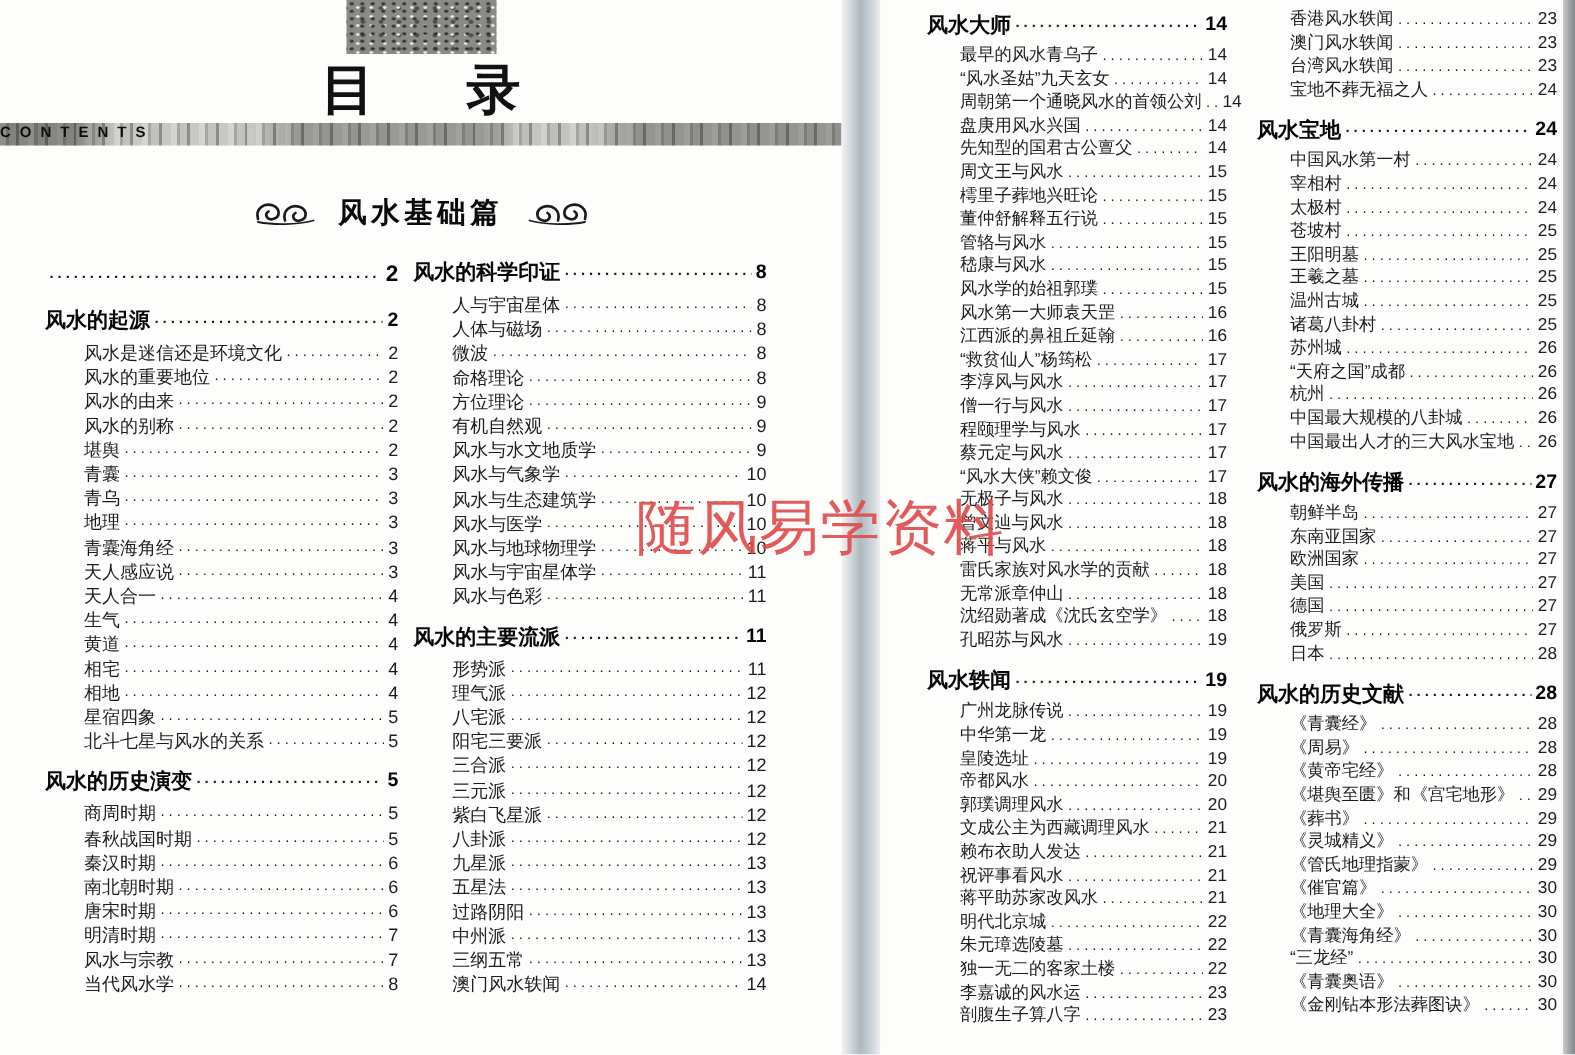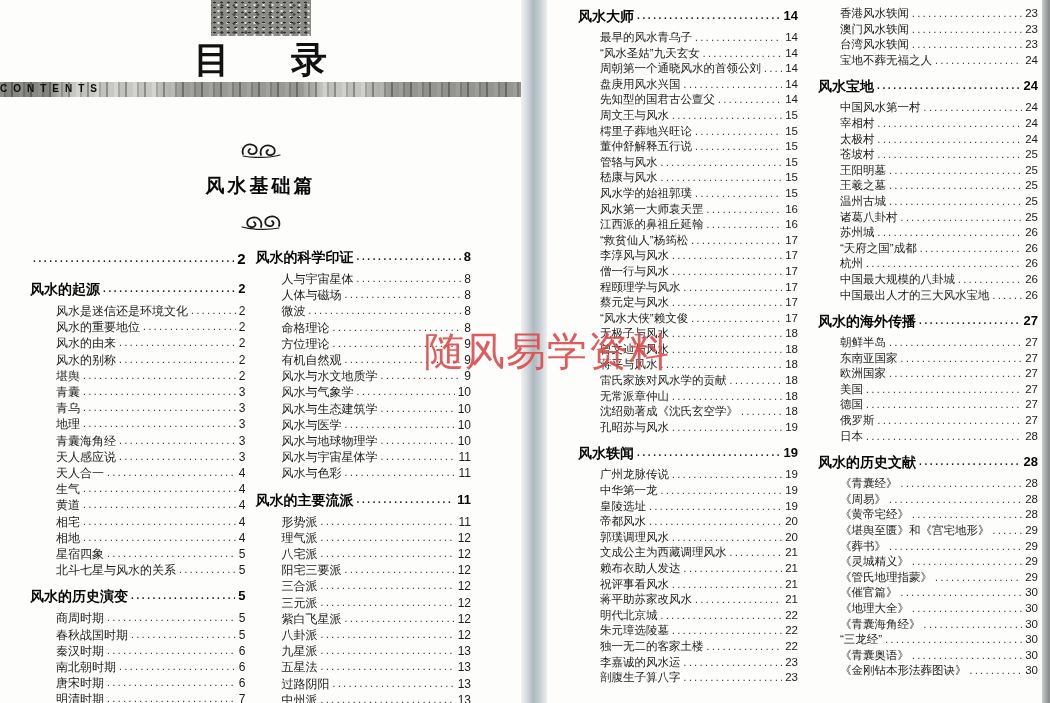--- a/index.html
+++ b/index.html
@@ -4,21 +4,21 @@
 <style>
   html,body{margin:0;padding:0;}
   body{
     width:1050px;height:703px;overflow:hidden;
     font-family:"Liberation Sans","DejaVu Sans",sans-serif;
     background:#ffffff;color:#161616;
   }
   .spread{position:relative;width:1050px;height:703px;display:flex;background:#fff;}
 
   
-  .page-left{width:521px;height:703px;background:#fdfdfc;position:relative;overflow:hidden;}
+  .page-left{width:561px;height:703px;background:#fdfdfc;position:relative;overflow:hidden;}
   .gutter{width:26px;height:703px;flex:0 0 26px;
     background:linear-gradient(to right,#f2f2f1 0%,#d4dbdf 22%,#aeb9c0 48%,#c2ccd1 70%,#eceeef 100%);}
   .page-right{flex:1;height:703px;background:#fdfdfc;position:relative;overflow:hidden;}
   .edge-strip{position:absolute;top:0;right:0;width:8px;height:703px;
     background:linear-gradient(to right,#c9cccd,#9a9ea1 60%,#84888b);z-index:5;}
 
   
   .ornament-img{width:100px;height:36px;margin:0 auto;
     background-color:#8a8a86;
     background-image:
@@ -31,21 +31,21 @@
     letter-spacing:26px;text-indent:26px;
     font-family:"Liberation Serif","DejaVu Serif",serif;color:#111;line-height:40px;}
   .contents-band{position:relative;margin-top:2px;height:15px;width:100%;
     background-image:
       repeating-linear-gradient(90deg,#d8d8d6 0 4px,#a9a9a5 4px 6px,#c6c6c2 6px 11px,#8f8f8b 11px 13px,#ccccc8 13px 19px),
       linear-gradient(90deg,rgba(60,60,58,.45) 0 9%,rgba(200,200,196,.1) 14% 30%,rgba(70,70,68,.35) 36% 58%,rgba(190,190,186,.15) 62% 70%,rgba(80,80,78,.4) 76% 100%);
     background-blend-mode:multiply;}
   .contents-band .contents-label{position:absolute;left:0;right:0;top:1px;text-align:left;
     font-size:10px;font-weight:700;letter-spacing:6px;color:#0d0d0d;}
 
-  .section-banner{margin-top:44px;display:flex;align-items:center;justify-content:center;gap:14px;flex-direction:column;}
+  .section-banner{margin-top:32px;display:flex;align-items:center;justify-content:center;gap:14px;}
   .section-banner .banner-text{font-size:19px;font-weight:800;letter-spacing:3px;color:#0a0a0a;}
   .scroll-orn{width:44px;height:18px;}
   .scroll-orn.flip{transform:scaleX(-1);}
 
   
   .cols{display:flex;}
   .page-left .cols{margin:16px 50px 0 30px;gap:10px;}
   .page-right .cols{margin:6px 12px 0 31px;gap:20px;}
   .col{flex:1;min-width:0;}
 

